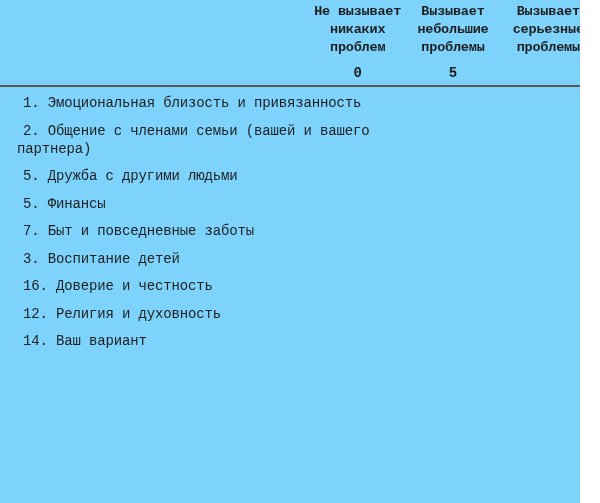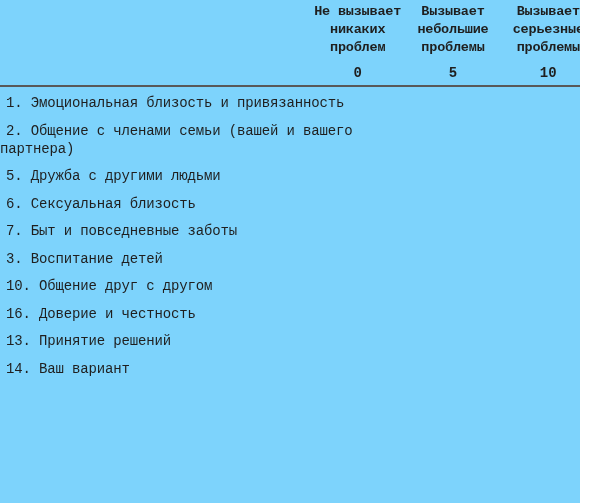--- a/index.html
+++ b/index.html
@@ -47,21 +47,21 @@
     margin-top: 3px;
     height: 0;
     border-top: 2px solid #585858;
   }
   
   .items {
     padding-top: 7px;
   }
   .list-item {
     margin: 0 0 9.5px 0;
-    padding-left: 0;
+    padding-left: 17px;
     text-indent: 6px;
     font-size: 14px;
     line-height: 18px;
     letter-spacing: -0.15px;
     white-space: pre-line;
   }
 </style>
 </head>
 <body>
 
@@ -77,33 +77,31 @@
     <div class="scale-col">
       <div class="scale-col-label">Вызывает
 небольшие
 проблемы</div>
       <div class="scale-col-value">5</div>
     </div>
     <div class="scale-col">
       <div class="scale-col-label">Вызывает
 серьезные
 проблемы</div>
-      <div class="scale-col-value">10</div>
     </div>
   </div>
 
   <div class="rule"></div>
 
   <div class="items">
     <p class="list-item">1. Эмоциональная близость и привязанность</p>
     <p class="list-item">2. Общение с членами семьи (вашей и вашего
 партнера)</p>
     <p class="list-item">5. Дружба с другими людьми</p>
-    <p class="list-item">6. Сексуальная близость</p>
+    <p class="list-item">5. Финансы</p>
     <p class="list-item">7. Быт и повседневные заботы</p>
     <p class="list-item">3. Воспитание детей</p>
-    <p class="list-item">10. Общение друг с другом</p>
     <p class="list-item">16. Доверие и честность</p>
-    <p class="list-item">13. Принятие решений</p>
+    <p class="list-item">12. Религия и духовность</p>
     <p class="list-item">14. Ваш вариант</p>
   </div>
 
 </div>
 
 </body></html>

